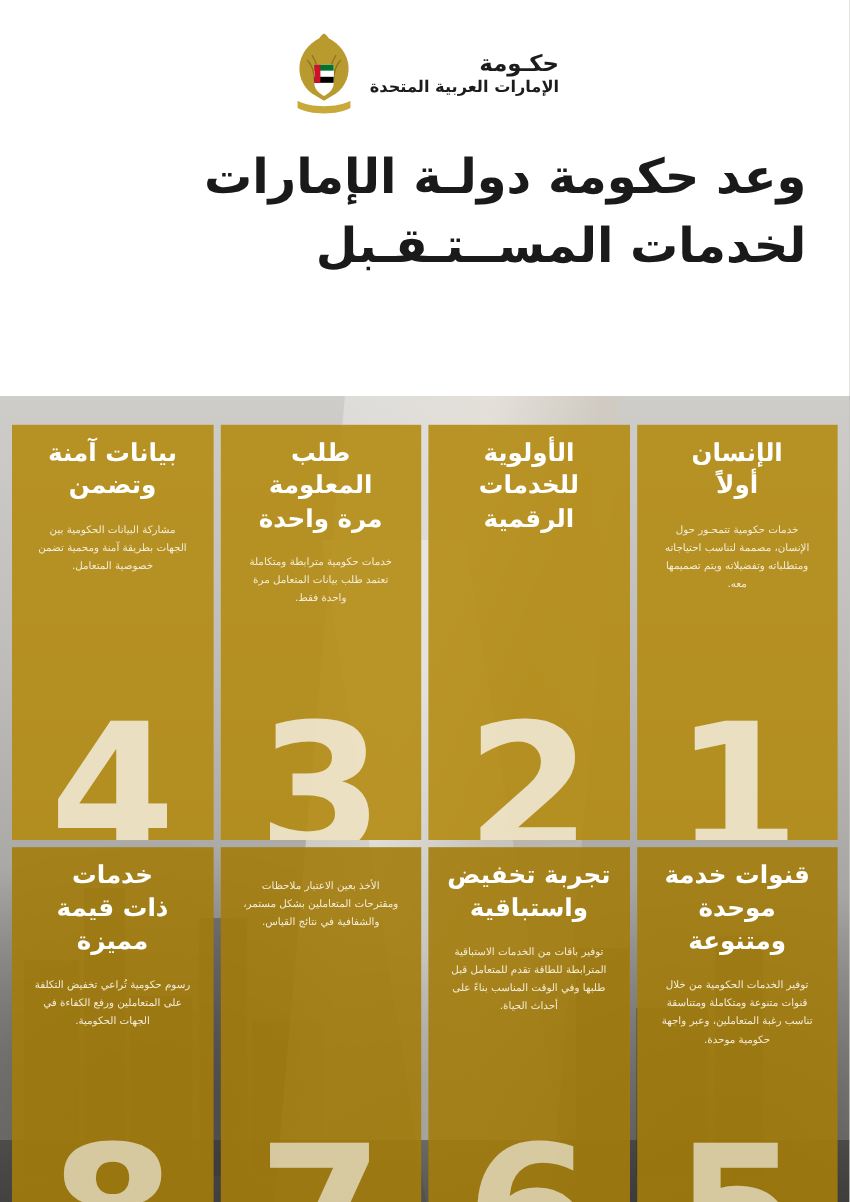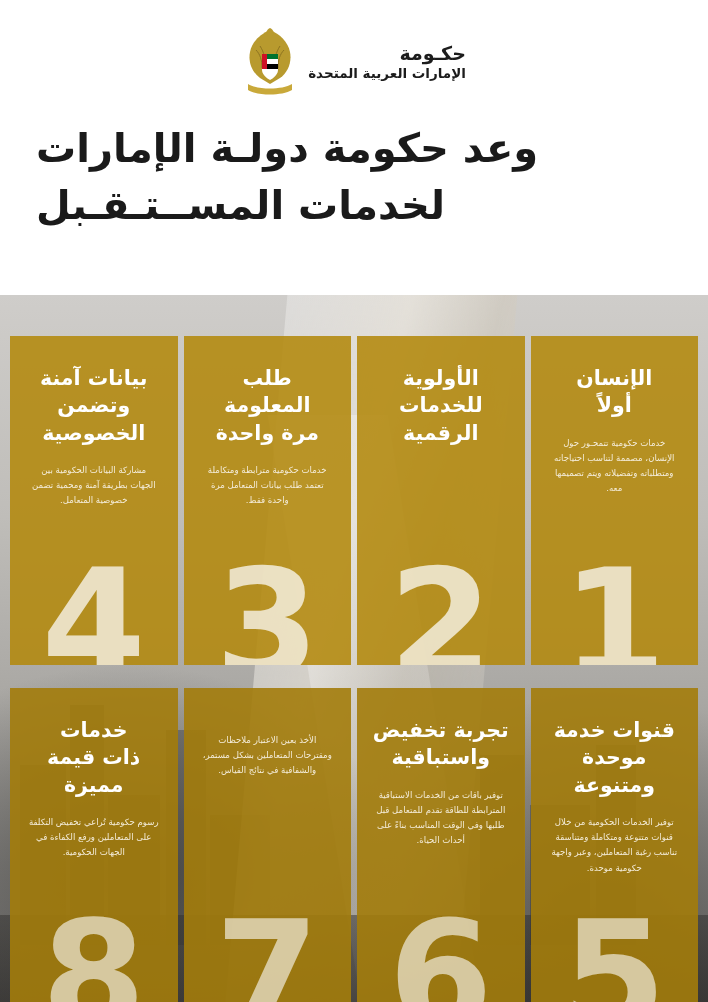--- a/index.html
+++ b/index.html
@@ -19,21 +19,21 @@
     position: relative;
     width: 708px;
     height: 1002px;
     background: #ffffff;
     overflow: hidden;
   }
 
   
   .header {
     position: relative;
-    height: 295px;
+    height: 330px;
     background: #ffffff;
   }
 
   .emblem-row {
     display: flex;
     flex-direction: row-reverse;
     align-items: center;
     justify-content: center;
     gap: 10px;
     padding-top: 26px;
@@ -55,21 +55,21 @@
     font-size: 19px;
     font-weight: bold;
     letter-spacing: 0.5px;
   }
   .gov-text .l2 {
     font-size: 13.5px;
     font-weight: bold;
   }
 
   .main-title {
-    text-align: left;
+    text-align: right;
     color: #1a1a1a;
     font-weight: bold;
     font-size: 40px;
     line-height: 1.42;
     margin-top: 22px;
     padding: 0 36px;
     letter-spacing: 0.5px;
   }
   .main-title .line2 {
     display: block;
@@ -141,24 +141,23 @@
     gap: 6px;
     padding: 24px 10px 18px 10px;
     box-sizing: border-box;
     direction: rtl;
   }
 
   .card {
     position: relative;
     background: rgba(179,137,13, 0.88);
     overflow: hidden;
-    padding: 29px 14px 6px 14px;
+    padding: 10px 14px 6px 14px;
     box-sizing: border-box;
     color: #ffffff;
-    margin-top: 17px;
   }
   .card.dim {
     background: rgba(163,124,11, 0.90);
   }
 
   .card-title {
     font-size: 20.5px;
     font-weight: bold;
     line-height: 1.34;
     text-align: center;
@@ -284,21 +283,20 @@
           <div>مرة واحدة</div>
         </div>
         <div class="card-desc">خدمات حكومية مترابطة ومتكاملة تعتمد طلب بيانات المتعامل مرة واحدة فقط.</div>
         <div class="card-num">3</div>
       </div>
 
       <div class="card">
         <div class="card-title">
           <div>بيانات آمنة</div>
           <div>وتضمن</div>
-          <div>الخصوصية</div>
         </div>
         <div class="card-desc">مشاركة البيانات الحكومية بين الجهات بطريقة آمنة ومحمية تضمن خصوصية المتعامل.</div>
         <div class="card-num">4</div>
       </div>
 
       <div class="card dim row2">
         <div class="card-title">
           <div>قنوات خدمة</div>
           <div>موحدة</div>
           <div>ومتنوعة</div>

